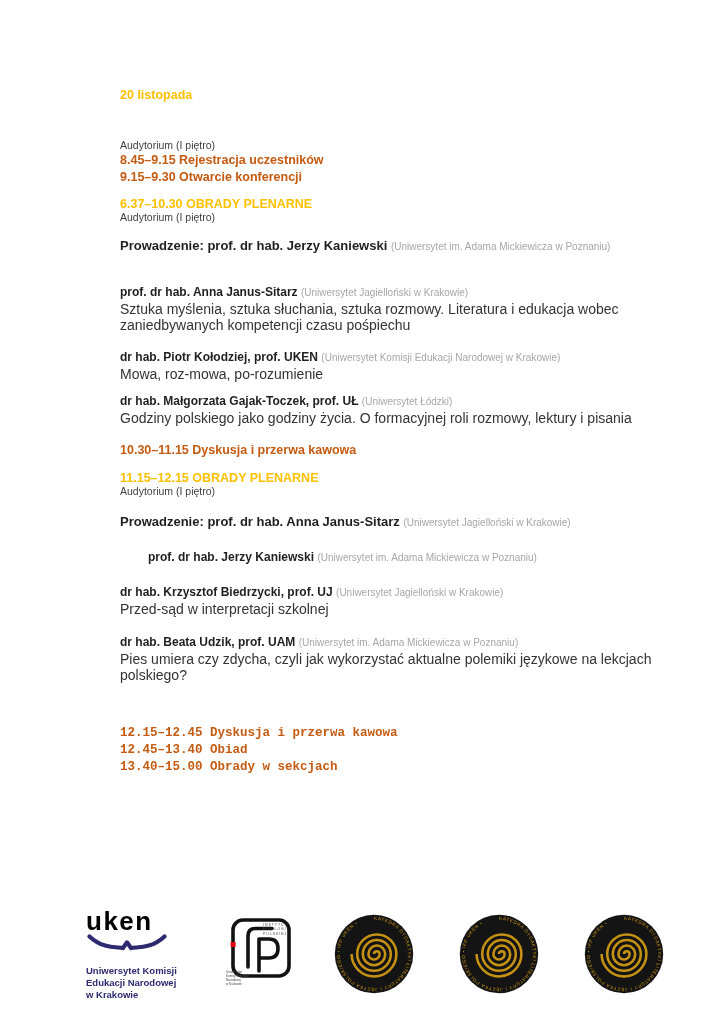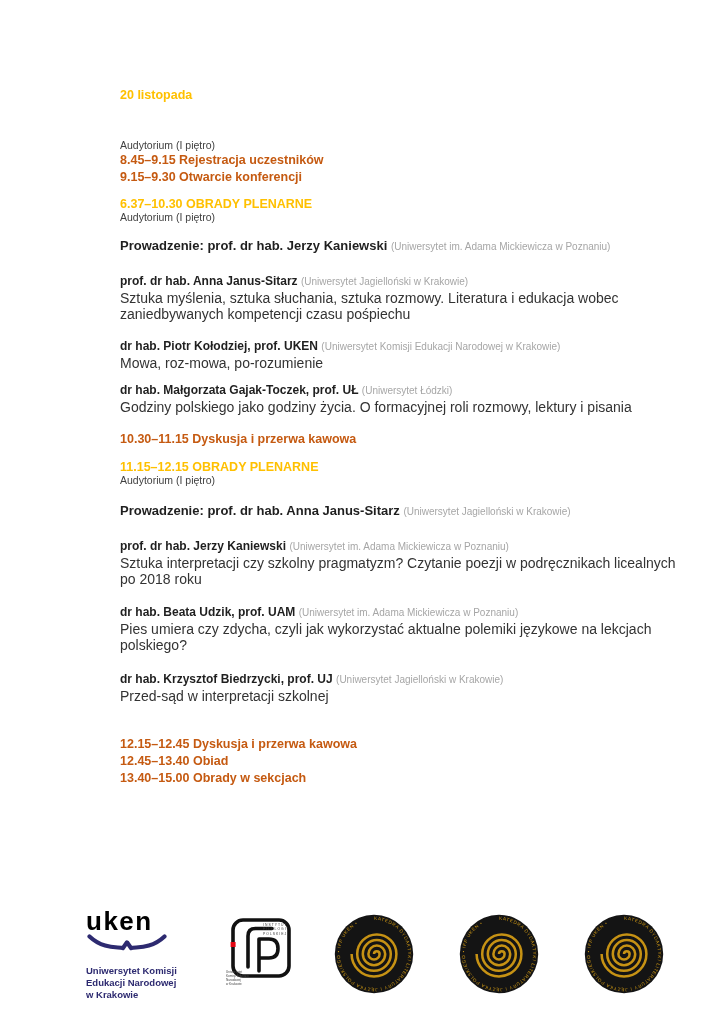--- a/index.html
+++ b/index.html
@@ -13,30 +13,30 @@
   .venue{font-size:10.5px;color:#3f3f3f;line-height:13px;}
   .time-line{color:#C55A11;font-weight:bold;font-size:12.5px;line-height:17px;}
   .session-header{color:#FFC000;font-weight:bold;font-size:12.5px;line-height:14px;}
   .chair-line{font-weight:bold;font-size:13px;line-height:17px;color:#1f1f1f;}
   .aff{font-weight:normal;font-size:10px;color:#A6A6A6;}
   .speaker-line{font-weight:bold;font-size:12px;line-height:16px;color:#1f1f1f;}
   .talk-title{font-size:14px;line-height:16px;color:#333;}
   .block-opening{margin-top:37px;}
   .session-1{margin-top:11px;}
   .chair-1{margin-top:13px;}
-  .talk{margin-top:18px;}
+  .talk{margin-top:29px;}
   .talk-2{margin-top:11px;}
   .talk-3{margin-top:16px;}
   .break-1{margin-top:16px;}
   .session-2{margin-top:12px;}
   .chair-2{margin-top:15px;}
-  .talk-4{margin-top:18px;}
+  .talk-4{margin-top:18px;margin-left:28px;}
   .talk-5{margin-top:18px;}
   .talk-6{margin-top:17px;}
-  .closing{margin-top:32px;}
+  .closing{margin-top:42px;font-family:Liberation Mono, monospace;}
   
   .footer{position:absolute;left:86px;right:58px;top:903px;height:102px;
           display:flex;justify-content:space-between;align-items:center;}
   .uken-logo{width:98px;text-align:left;}
   .uken-wordmark{font-size:26px;font-weight:bold;letter-spacing:1.5px;color:#000000;line-height:26px;}
   .uken-caption{margin-top:7px;font-size:9.5px;font-weight:bold;color:#2D2A70;line-height:12px;}
   .seal{width:84px;height:84px;}
   .ifp-logo{width:66px;height:74px;}
 </style>
 </head>
@@ -75,31 +75,30 @@
 
   <div class="time-line break-1">10.30–11.15 Dyskusja i przerwa kawowa</div>
 
   <div class="session-2">
     <div class="session-header">11.15–12.15 OBRADY PLENARNE</div>
     <div class="venue">Audytorium (I piętro)</div>
     <div class="chair-line chair-2"><span>Prowadzenie: prof. dr hab. Anna Janus-Sitarz</span> <span class="aff">(Uniwersytet Jagielloński w Krakowie)</span></div>
 
     <div class="talk talk-4">
       <div class="speaker-line"><span>prof. dr hab. Jerzy Kaniewski</span> <span class="aff">(Uniwersytet im. Adama Mickiewicza w Poznaniu)</span></div>
-      <div class="talk-title">Sztuka interpretacji czy szkolny pragmatyzm? Czytanie poezji w podręcznikach licealnych po 2018 roku</div>
+    </div>
+
+    <div class="talk talk-5">
+      <div class="speaker-line"><span>dr hab. Krzysztof Biedrzycki, prof. UJ</span> <span class="aff">(Uniwersytet Jagielloński w Krakowie)</span></div>
+      <div class="talk-title">Przed-sąd w interpretacji szkolnej</div>
     </div>
 
     <div class="talk talk-6">
       <div class="speaker-line"><span>dr hab. Beata Udzik, prof. UAM</span> <span class="aff">(Uniwersytet im. Adama Mickiewicza w Poznaniu)</span></div>
       <div class="talk-title">Pies umiera czy zdycha, czyli jak wykorzystać aktualne polemiki językowe na lekcjach polskiego?</div>
-    </div>
-
-    <div class="talk talk-5">
-      <div class="speaker-line"><span>dr hab. Krzysztof Biedrzycki, prof. UJ</span> <span class="aff">(Uniwersytet Jagielloński w Krakowie)</span></div>
-      <div class="talk-title">Przed-sąd w interpretacji szkolnej</div>
     </div>
   </div>
 
   <div class="closing">
     <div class="time-line">12.15–12.45 Dyskusja i przerwa kawowa</div>
     <div class="time-line">12.45–13.40 Obiad</div>
     <div class="time-line">13.40–15.00 Obrady w sekcjach</div>
   </div>
 
 </div>

